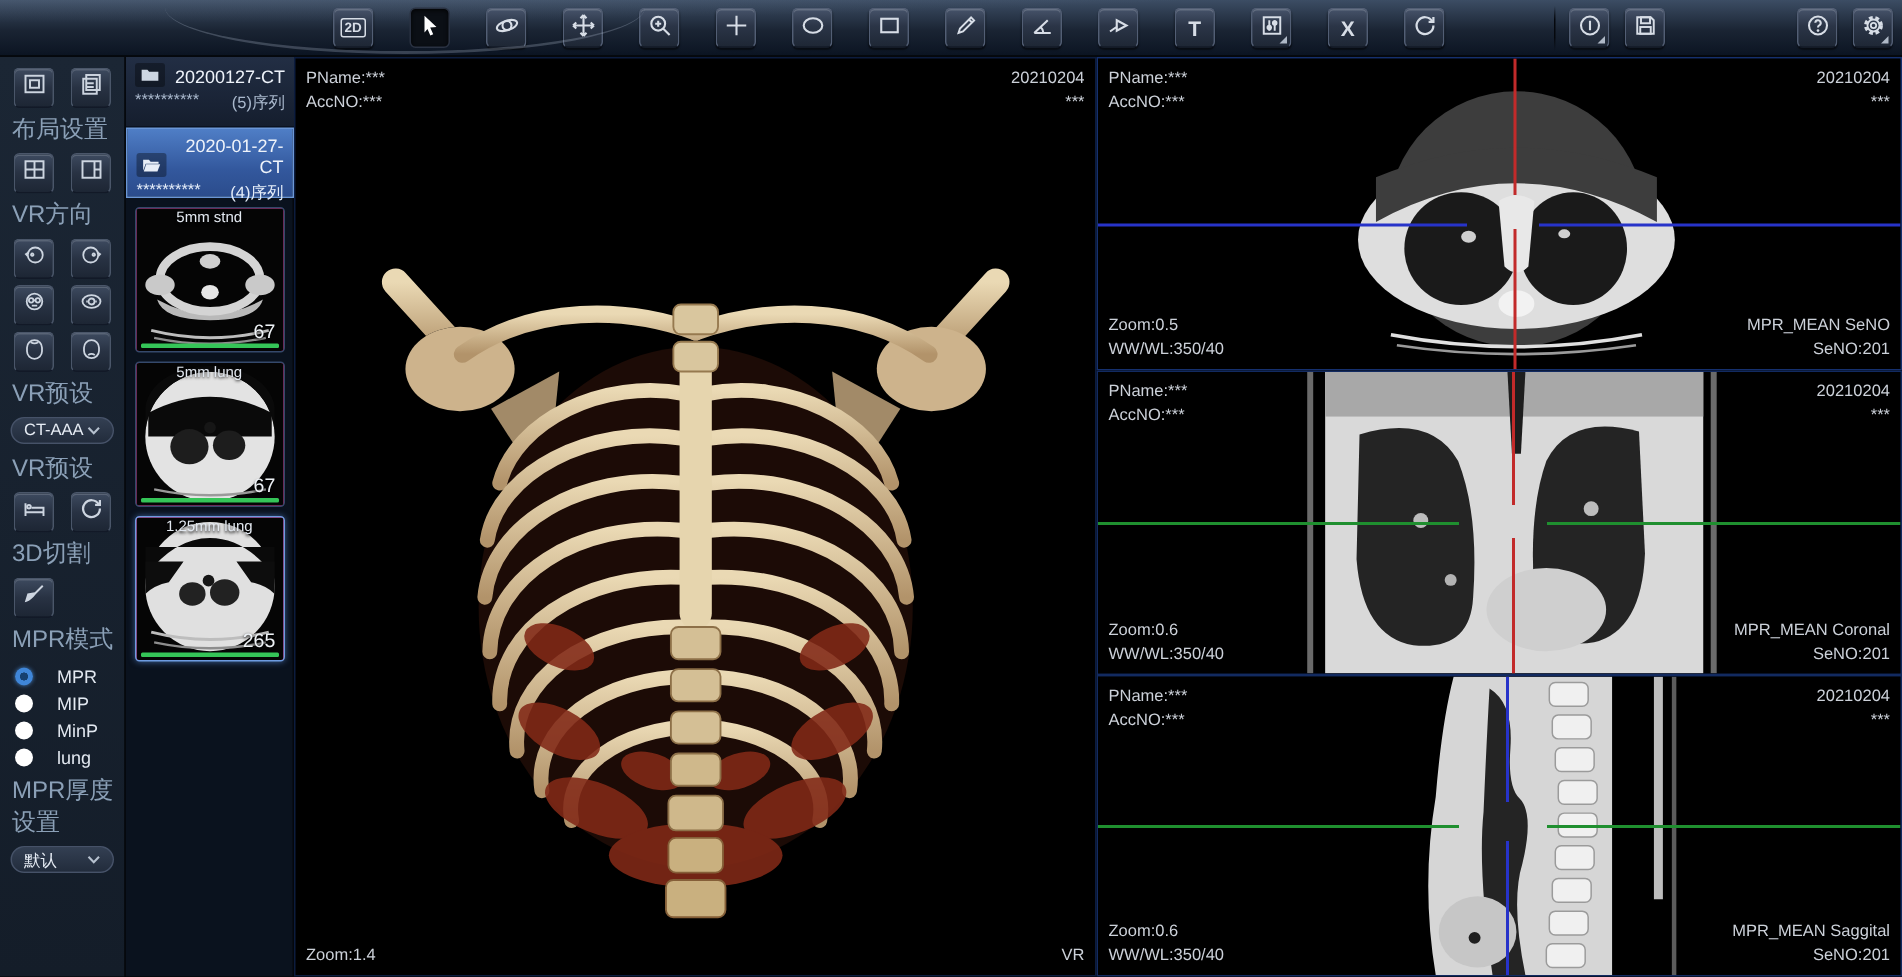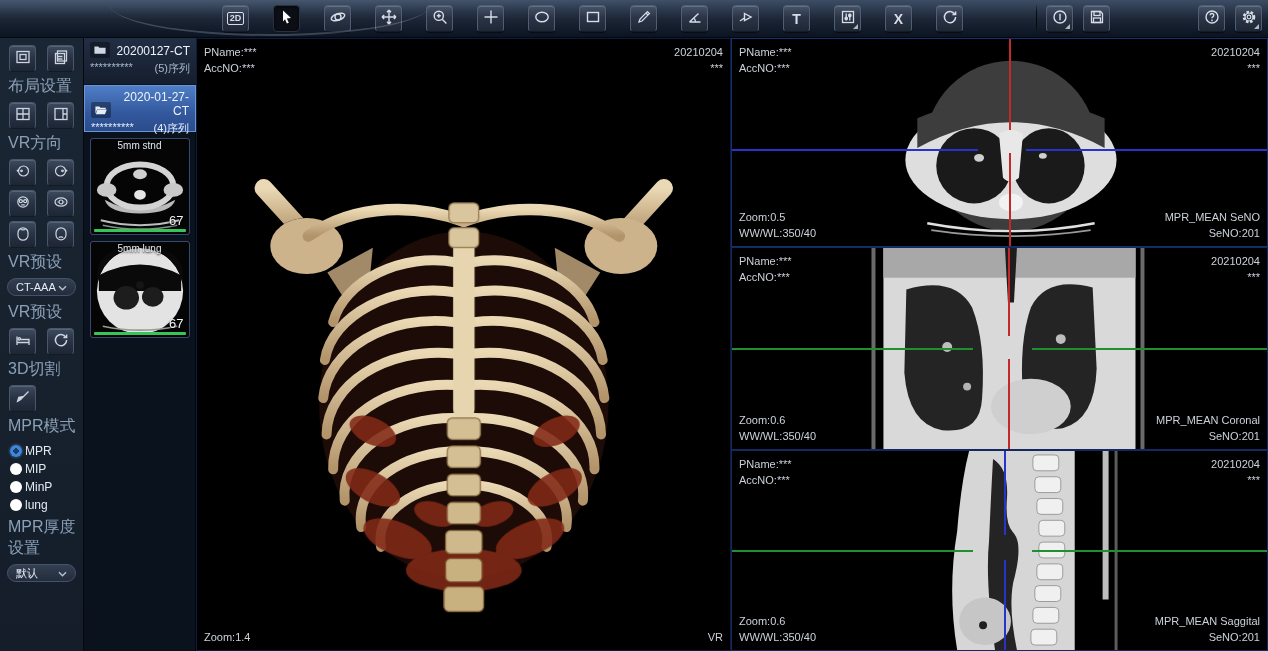--- a/index.html
+++ b/index.html
@@ -42,21 +42,21 @@
   .sb-label { font-size:16px; color:#8ba0b7; padding-left:8px; margin:3px 0 5px; }
   .sb-btn { position:relative; width:27px; height:27px; border-radius:4px;
     background:linear-gradient(180deg,#3d4a5f 0%, #283243 50%, #1d2634 100%);
     border:1px solid #4a5669; border-bottom-color:#121927;
     box-shadow:inset 0 1px 0 rgba(255,255,255,.15);
     color:#cdd5e0; display:flex; align-items:center; justify-content:center; cursor:pointer; }
   .sb-select { position:relative; margin:0 7px 6px; height:18px; border-radius:9px;
     background:linear-gradient(180deg,#333f52,#222c3c); border:1px solid #465268;
     display:flex; align-items:center; justify-content:space-between; padding:0 8px;
     font-size:11px; color:#e6ecf4; cursor:pointer; }
-  .radio-row { display:flex; align-items:center; gap:3px; padding-left:10px; height:18px; cursor:pointer; }
+  .radio-row { display:flex; align-items:center; gap:16px; padding-left:10px; height:18px; cursor:pointer; }
   .radio { width:12px; height:12px; border-radius:50%; background:#fff; flex:0 0 auto; }
   .radio.checked { background:radial-gradient(circle at 50% 50%, #16406f 0 2.6px, #3f86d8 2.8px);
     box-shadow:0 0 3px rgba(80,150,230,.8); }
   .radio-label { font-size:12px; color:#e3e9f1; }
 
   
   .thumbcol { position:absolute; left:84px; top:38px; width:112px; height:613px;
     background:#0a121e; border-right:1px solid #04070c; }
   .series-item { position:relative; width:112px; height:47px; padding:4px 6px 3px;
     background:linear-gradient(180deg,#222e44,#151e2e); border-bottom:1px solid #0a1220; cursor:pointer; }
@@ -417,20 +417,37 @@
       <ellipse cx="36" cy="57" rx="13" ry="12" fill="#1d1d1d"></ellipse>
       <ellipse cx="63" cy="56" rx="11" ry="10" fill="#1d1d1d"></ellipse>
       <circle cx="50" cy="44" r="4" fill="#161616"></circle>
       <path d="M12 86 q38 8 76 0" stroke="#9a9a9a" stroke-width="1.6" fill="none"></path>
     </svg>
     <span class="thumb-label">5mm lung</span>
     <span class="thumb-num">67</span>
     <span class="thumb-bar"></span>
   </div>
 
+  <div class="thumb checked">
+    <svg viewBox="0 0 100 97" preserveAspectRatio="none">
+      <rect width="100" height="97" fill="#050505"></rect>
+      <circle cx="50" cy="47" r="44" fill="#e0e0e0"></circle>
+      <path d="M6 40 q20 -26 44 -26 q24 0 44 26 l0 -20 h-88z" fill="#0a0a0a"></path>
+      <path d="M6 30 h26 l-10 14 q-10 2 -16 8z" fill="#0d0d0d"></path>
+      <path d="M94 30 h-26 l10 14 q10 2 16 8z" fill="#0d0d0d"></path>
+      <ellipse cx="38" cy="52" rx="9" ry="8" fill="#222"></ellipse>
+      <ellipse cx="60" cy="51" rx="10" ry="9" fill="#222"></ellipse>
+      <circle cx="49" cy="43" r="4" fill="#161616"></circle>
+      <path d="M10 78 q40 10 80 0" stroke="#bdbdbd" stroke-width="2" fill="none"></path>
+      <path d="M12 85 q38 8 76 0" stroke="#8d8d8d" stroke-width="1.6" fill="none"></path>
+    </svg>
+    <span class="thumb-label">1.25mm lung</span>
+    <span class="thumb-num">265</span>
+    <span class="thumb-bar"></span>
+  </div>
 
 </div>
 
 <div class="viewport" id="vp-vr">
   <svg class="ct" viewBox="0 0 535 613">
     <defs>
       <linearGradient id="bone" x1="0" y1="0" x2="0" y2="1">
         <stop offset="0" stop-color="#ead9b4"></stop>
           <stop offset="1" stop-color="#b2936a"></stop>
       </linearGradient>

